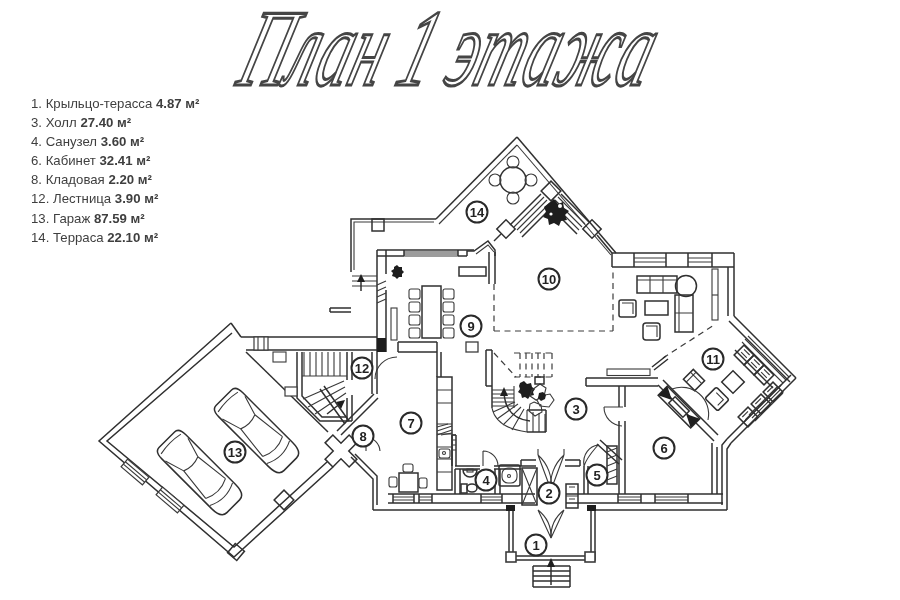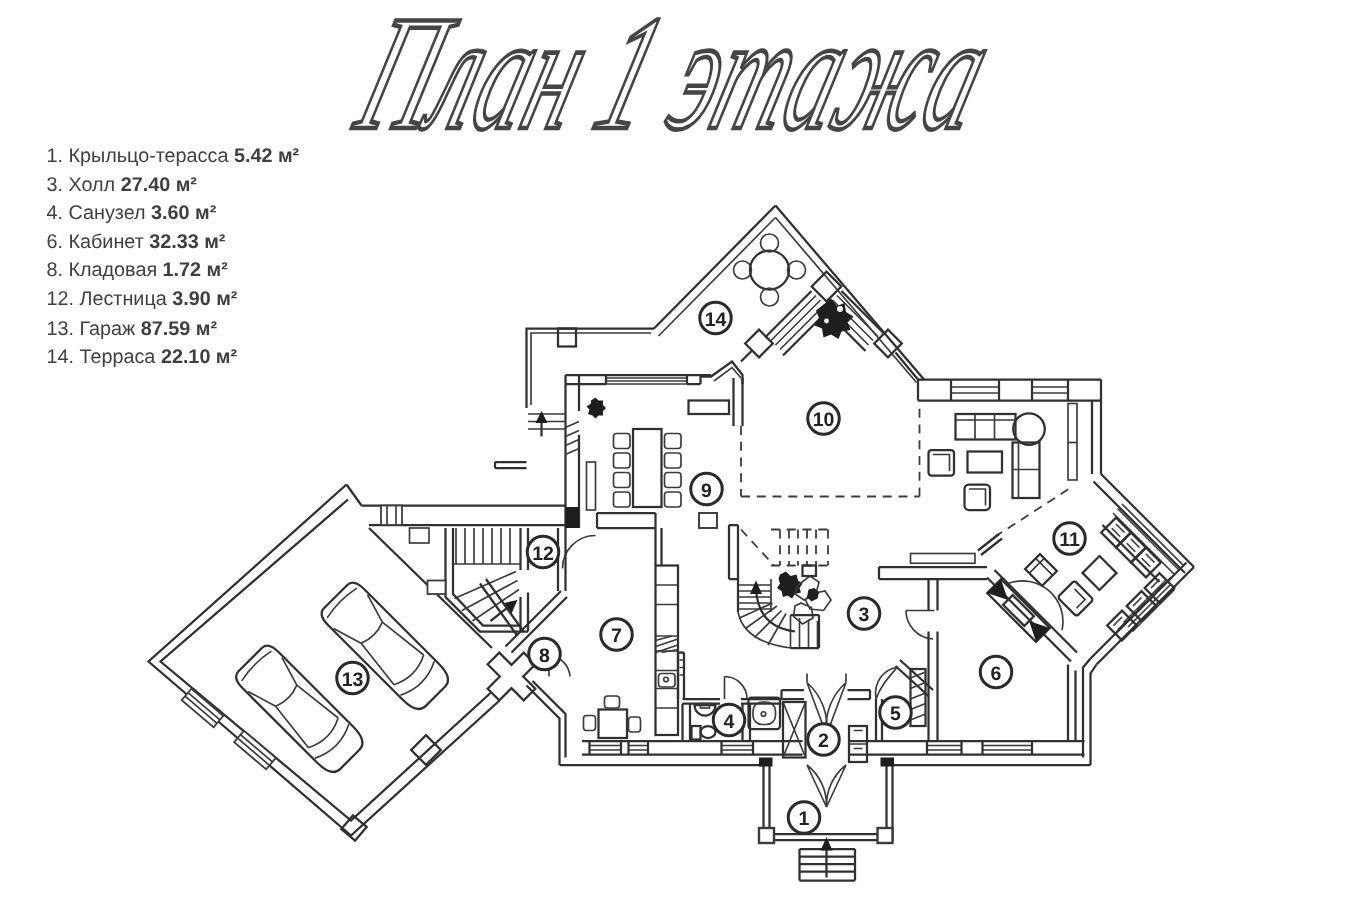--- a/index.html
+++ b/index.html
@@ -19,25 +19,25 @@
   .crc{stroke:#2a2a2a;fill:#fff;stroke-width:2}
 svg text{-webkit-font-smoothing:antialiased}
 </style>
 </head>
 <body>
 <div id="page">
 
   <div id="title">План 1 этажа</div>
 
   <div id="legend">
-    <div>1. Крыльцо-терасса <b>5.42 м²</b></div>
+    <div>1. Крыльцо-терасса <b>4.87 м²</b></div>
     <div>3. Холл <b>27.40 м²</b></div>
     <div>4. Санузел <b>3.60 м²</b></div>
-    <div>6. Кабинет <b>32.33 м²</b></div>
-    <div>8. Кладовая <b>1.72 м²</b></div>
+    <div>6. Кабинет <b>32.41 м²</b></div>
+    <div>8. Кладовая <b>2.20 м²</b></div>
     <div>12. Лестница <b>3.90 м²</b></div>
     <div>13. Гараж <b>87.59 м²</b></div>
     <div>14. Терраса <b>22.10 м²</b></div>
   </div>
   <svg width="900" height="600" viewBox="0 0 900 600">
 
   <g>
     <path class="ln" d="M351,272 L351,219 L436,219"></path>
     <path class="lt" d="M354,270 L354,222 L434,222"></path>
   </g>

